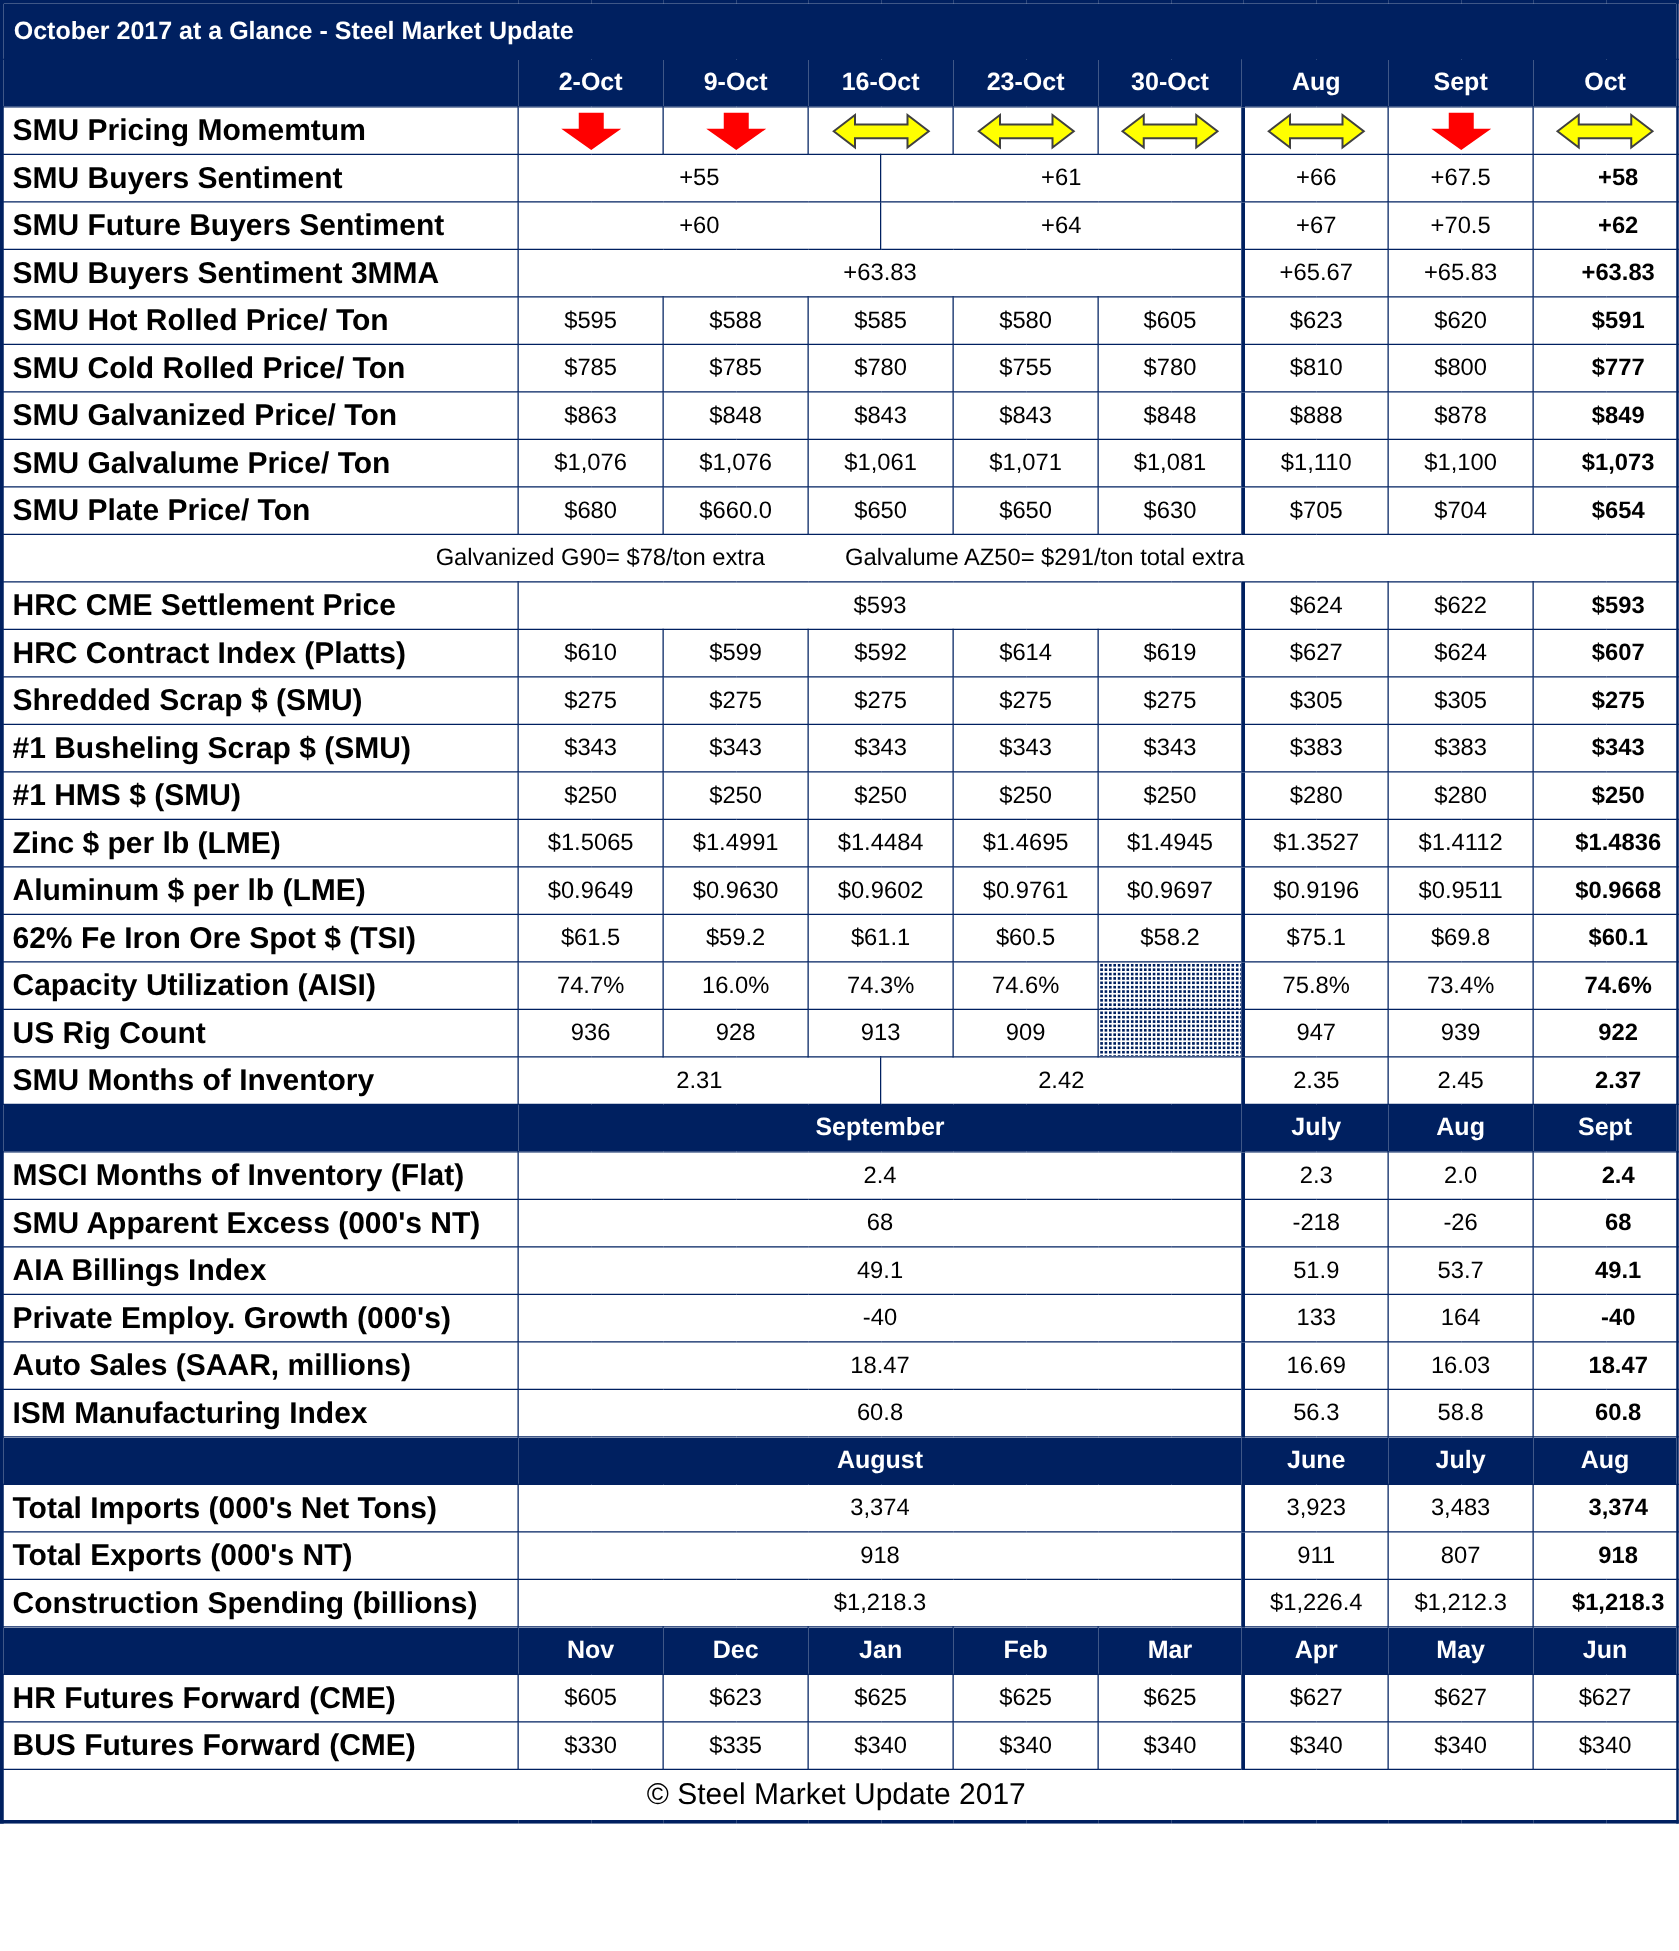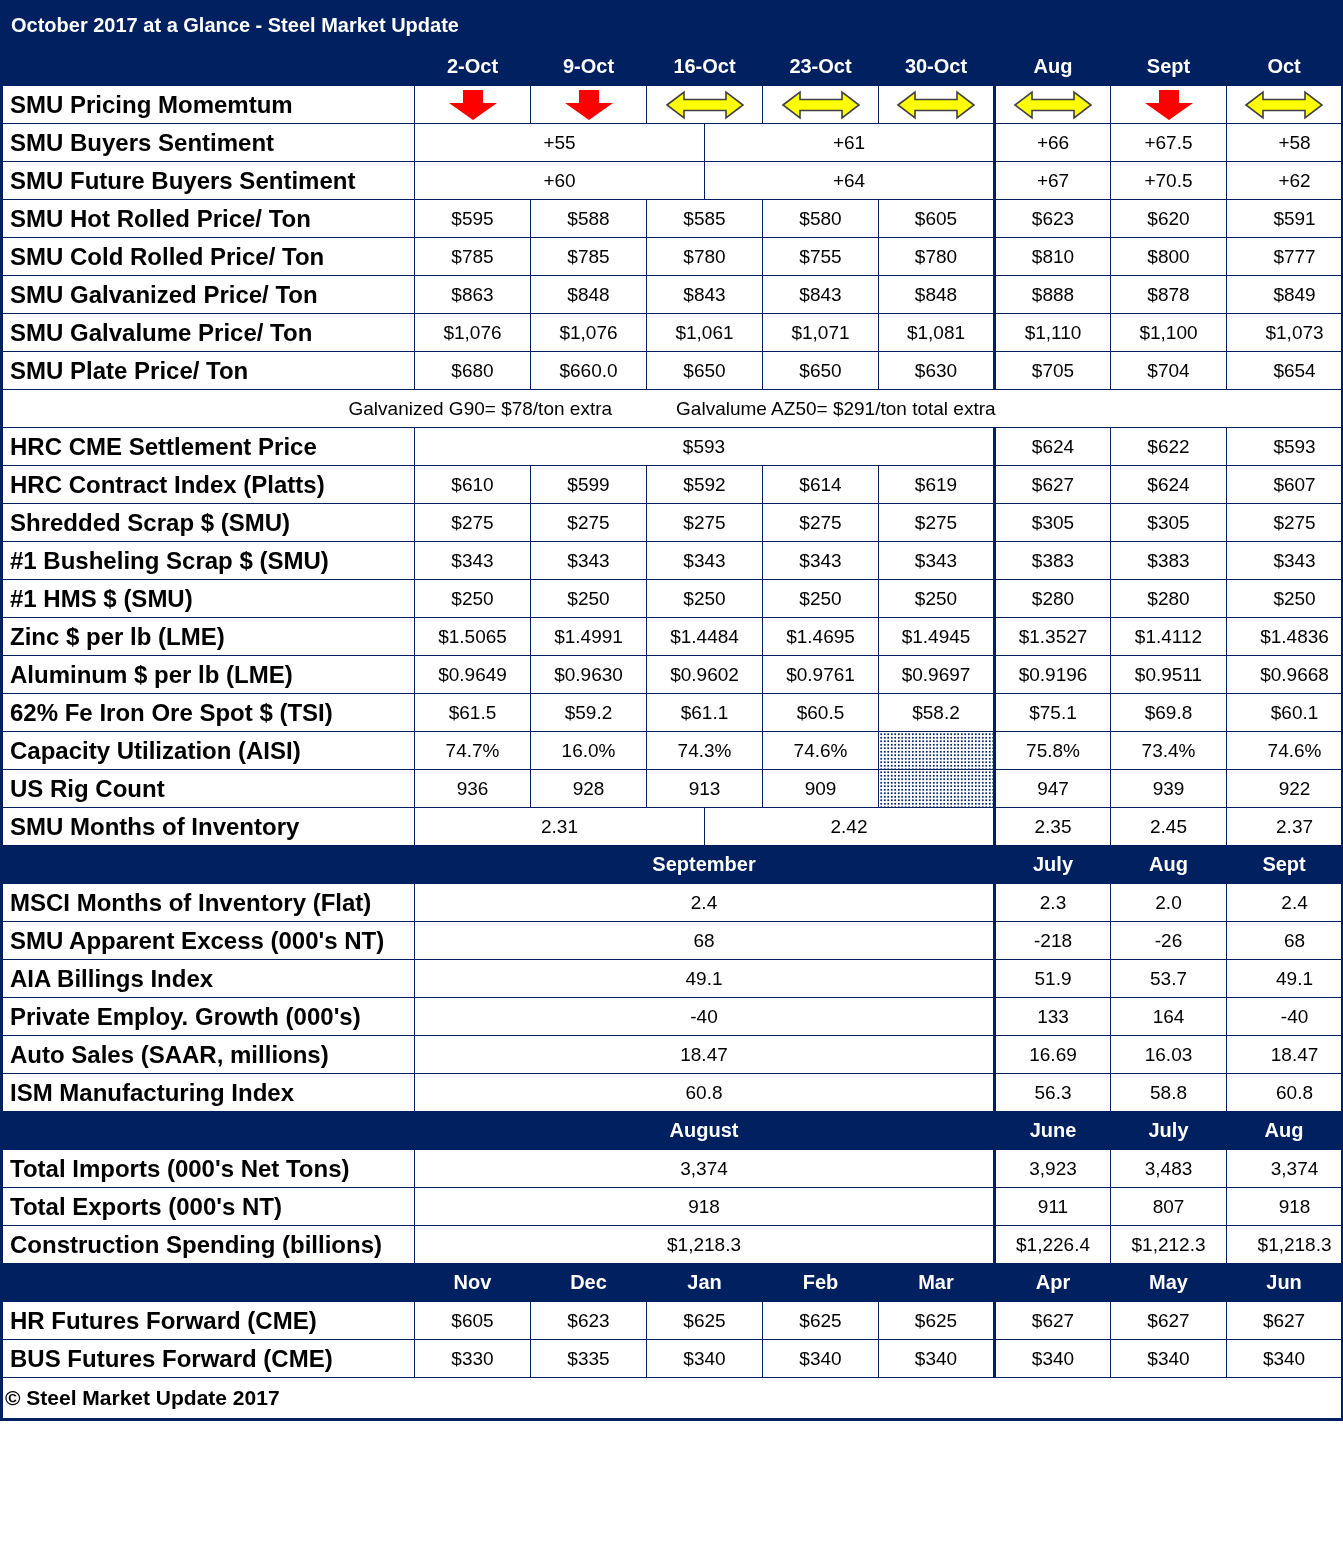--- a/index.html
+++ b/index.html
@@ -35,35 +35,35 @@
     border-color:#002060;
     font-size:20px;
   }
   td.title-cell {
     text-align:left;
     font-size:23px;
     height:44px;
     padding-left:8px;
     font-weight:bold;
   }
-  td.bold { font-weight:normal;padding-left:23px; }
+  td.bold { font-weight:bold;padding-left:23px; }
   td.dv { border-left-width:3px; }
   td.hatch {
     background-color:#ffffff;
     background-image:radial-gradient(circle, #002060 1px, rgba(0,0,0,0) 1.15px);
     background-size:3.5px 3.5px;
   }
   td.note-cell { font-size:19px; }
   td.note-cell .note-wrap {
     display:flex; justify-content:center; align-items:center; gap:64px;
   }
   td.footer-cell {
-    text-align:left;
-    font-weight:bold;
-    font-size:21px;
+    text-align:center;
+    font-weight:normal;
+    font-size:24px;
     padding-right:8px;
     height:40px;
   }
   td svg { display:block; margin:0 auto; }
 </style>
 </head>
 <body>
 
 <div class="sheet">
   <table class="report">
@@ -139,20 +139,27 @@
         </tr>
         <tr>
           <td class="label">SMU Future Buyers Sentiment</td>
           <td colspan="5">+60</td>
           <td colspan="5">+64</td>
           <td colspan="2" class="dv">+67</td>
           <td colspan="2">+70.5</td>
           <td colspan="2" class="bold">+62</td>
         </tr>
         <tr>
+          <td class="label">SMU Buyers Sentiment 3MMA</td>
+          <td colspan="10">+63.83</td>
+          <td colspan="2" class="dv">+65.67</td>
+          <td colspan="2">+65.83</td>
+          <td colspan="2" class="bold">+63.83</td>
+        </tr>
+        <tr>
           <td class="label">SMU Hot Rolled Price/ Ton</td>
           <td colspan="2">$595</td>
           <td colspan="2">$588</td>
           <td colspan="2">$585</td>
           <td colspan="2">$580</td>
           <td colspan="2">$605</td>
           <td colspan="2" class="dv">$623</td>
           <td colspan="2">$620</td>
           <td colspan="2" class="bold">$591</td>
         </tr>

